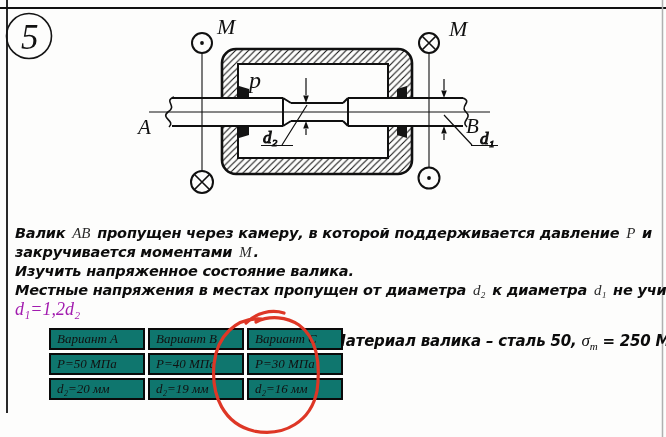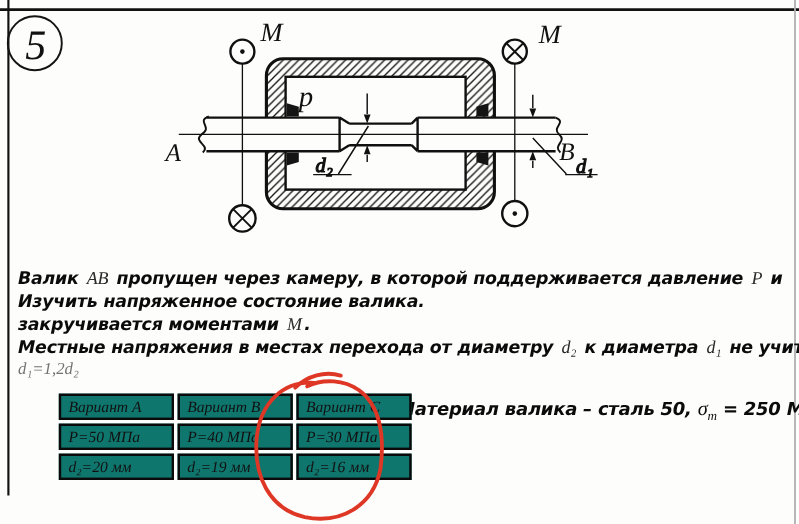--- a/index.html
+++ b/index.html
@@ -9,21 +9,21 @@
   .overlay{pointer-events:none;z-index:5;}
   .content{position:absolute;left:0;top:0;width:666px;height:437px;z-index:2;}
 
   
   .problem{position:absolute;left:15px;top:224px;width:648px;color:#0b0b0b;}
   .pline{font-style:italic;font-weight:700;font-size:14.5px;line-height:19px;white-space:nowrap;
          font-family:"DejaVu Sans",sans-serif;letter-spacing:-0.2px;}
   .var{font-family:"Liberation Serif",serif;font-weight:400;color:#2a2a2a;
        font-size:15px;padding:0 2px;}
   .formula{font-family:"Liberation Serif",serif;font-style:italic;font-weight:400;
-           font-size:14px;color:#737373;line-height:18px;}
+           font-size:18px;color:#a21caf;line-height:18px;}
 
   
   .vtable{position:absolute;left:46px;top:325px;border-collapse:separate;border-spacing:3px;z-index:2;}
   .vtable td{border:2px solid #0a0a0a;background:#0f766e;width:80px;height:13px;
              padding:1px 6px;font-family:"Liberation Serif",serif;font-style:italic;
              font-size:13px;color:#111;white-space:nowrap;}
 
   
   .material{position:absolute;left:331px;top:331px;font-style:italic;font-weight:700;
             font-size:15px;color:#0b0b0b;white-space:nowrap;
@@ -122,27 +122,27 @@
 
   <div class="content">
     <div class="problem">
       <div class="pline">
         <span>Валик</span>
         <span class="var">AB</span>
         <span>пропущен через камеру, в которой поддерживается давление</span>
         <span class="var">P</span>
         <span>и</span>
       </div>
-      <div class="pline">Изучить напряженное состояние валика.</div>
       <div class="pline">
         <span>закручивается моментами</span>
         <span class="var">M</span><span>.</span>
       </div>
+      <div class="pline">Изучить напряженное состояние валика.</div>
       <div class="pline">
-        <span>Местные напряжения в местах перехода от диаметру</span>
+        <span>Местные напряжения в местах пропущен от диаметра</span>
         <span class="var">d₂</span>
         <span>к диаметра</span>
         <span class="var">d₁</span>
         <span>не учитывать.</span>
       </div>
       <div class="formula">
         <span>d₁</span><span>=1,2</span><span>d₂</span>
       </div>
     </div>
 

